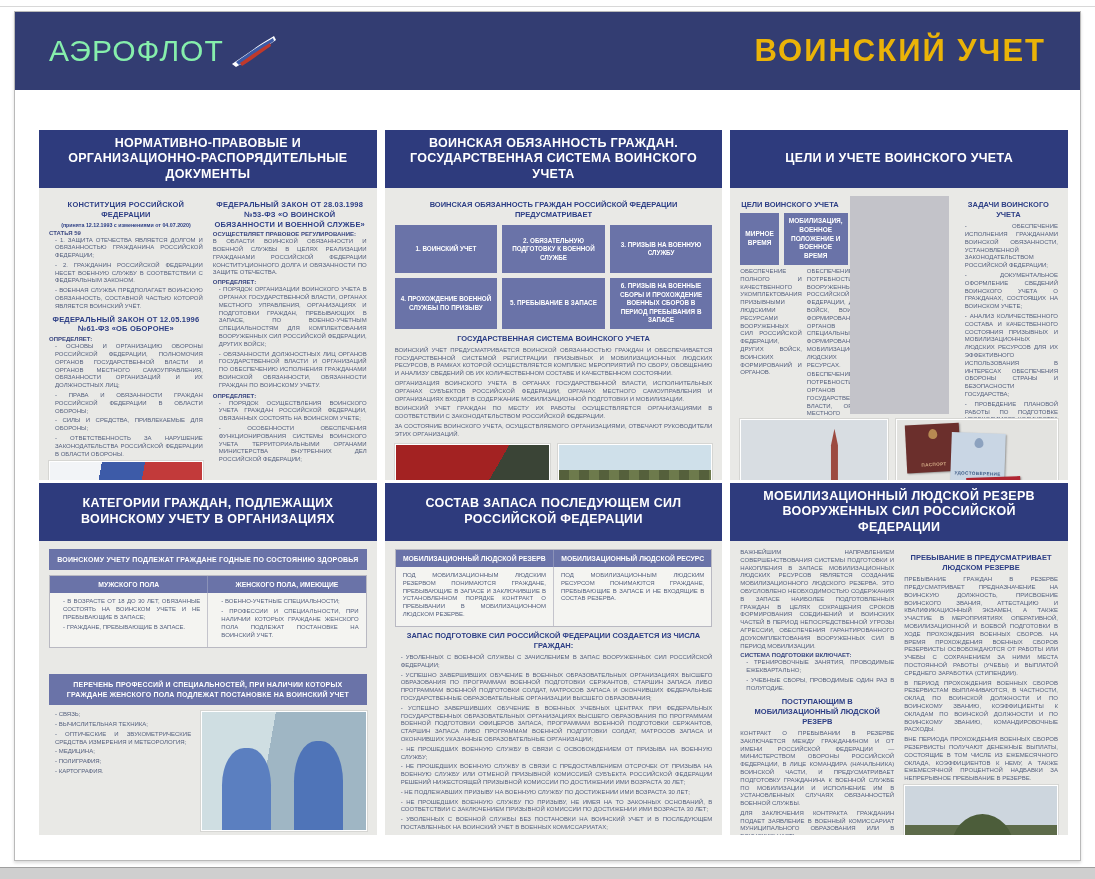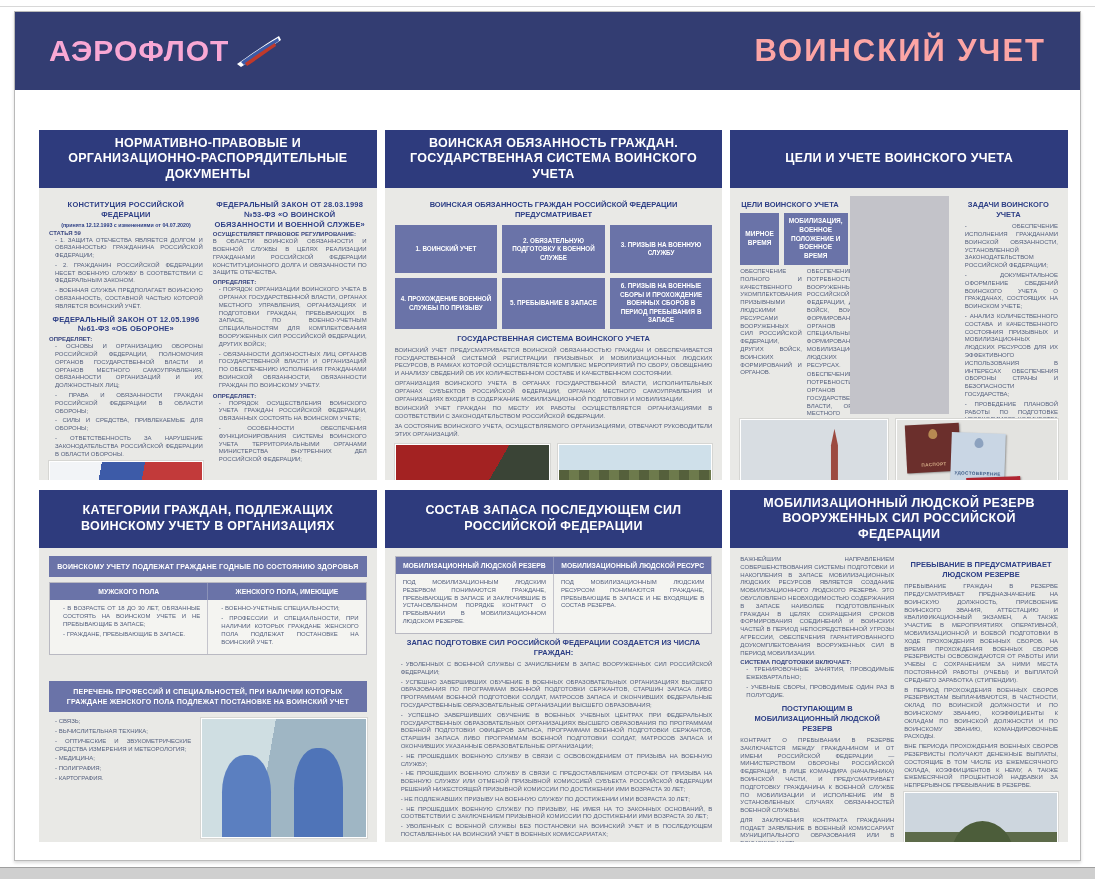--- a/index.html
+++ b/index.html
@@ -5,26 +5,26 @@
   html,body{margin:0;padding:0;background:#ffffff;}
   body{width:1095px;height:879px;overflow:hidden;font-family:"Liberation Sans",sans-serif;position:relative;}
   .page{width:1095px;height:879px;display:flex;flex-direction:column;background:#fff;}
   .outer-top{height:6px;border-bottom:1px solid #d8d8d8;}
   .board{flex:1;margin:4px 14px 6px 14px;border:1px solid #b9b9b9;box-shadow:0 2px 3px rgba(0,0,0,.15);display:flex;flex-direction:column;background:#fff;}
   .bottom-strip{height:11px;background:#cfcfcf;border-top:1px solid #9f9f9f;}
 
   
   .hdr{height:78px;background:#333d72;display:flex;align-items:center;justify-content:space-between;padding:0 34px;}
   .brand{display:flex;align-items:center;gap:6px;}
-  .brand-text{color:#f9a8d4;font-weight:bold;font-size:30px;letter-spacing:1px;}
+  .brand-text{color:#86efac;font-weight:normal;font-size:30px;letter-spacing:1px;}
   .wing{width:46px;height:34px;position:relative;}
-  .hdr-title{color:#fca5a5;font-weight:bold;font-size:31px;letter-spacing:2px;}
+  .hdr-title{color:#eab308;font-weight:bold;font-size:31px;letter-spacing:2px;}
 
   
-  .content{flex:1;padding:40px 12px 12px 12px;display:grid;grid-template-columns:1fr 1fr 1fr;grid-template-rows:350px 352px;gap:10px 8px;background:#fff;margin-left:12px;}
+  .content{flex:1;padding:40px 12px 12px 12px;display:grid;grid-template-columns:1fr 1fr 1fr;grid-template-rows:350px 352px;gap:3px 8px;background:#fff;margin-left:12px;}
   .panel{display:flex;flex-direction:column;overflow:hidden;background:#e9e9e6;}
   .ptitle{background:#2e3b7d;color:#fff;font-weight:bold;text-align:center;font-size:12.5px;line-height:1.25;display:flex;align-items:center;justify-content:center;min-height:50px;padding:4px 14px;letter-spacing:.3px;}
   .pbody{flex:1;padding:8px 10px;overflow:hidden;position:relative;}
 
   h4{margin:4px 0 2px 0;color:#2c3e85;font-size:7.5px;text-align:center;line-height:1.3;letter-spacing:.2px;}
   .subnote{color:#2c3e85;font-size:5.3px;text-align:center;font-weight:bold;margin-bottom:2px;}
   .lbl{color:#3a4780;font-size:6px;font-weight:bold;margin:2px 0 1px 0;}
   p.t, li{color:#55607e;font-size:6px;line-height:1.3;text-align:justify;margin:0 0 2px 0;}
   ul{margin:0 0 3px 0;padding-left:6px;list-style:none;}
   li::before{content:"- ";}

